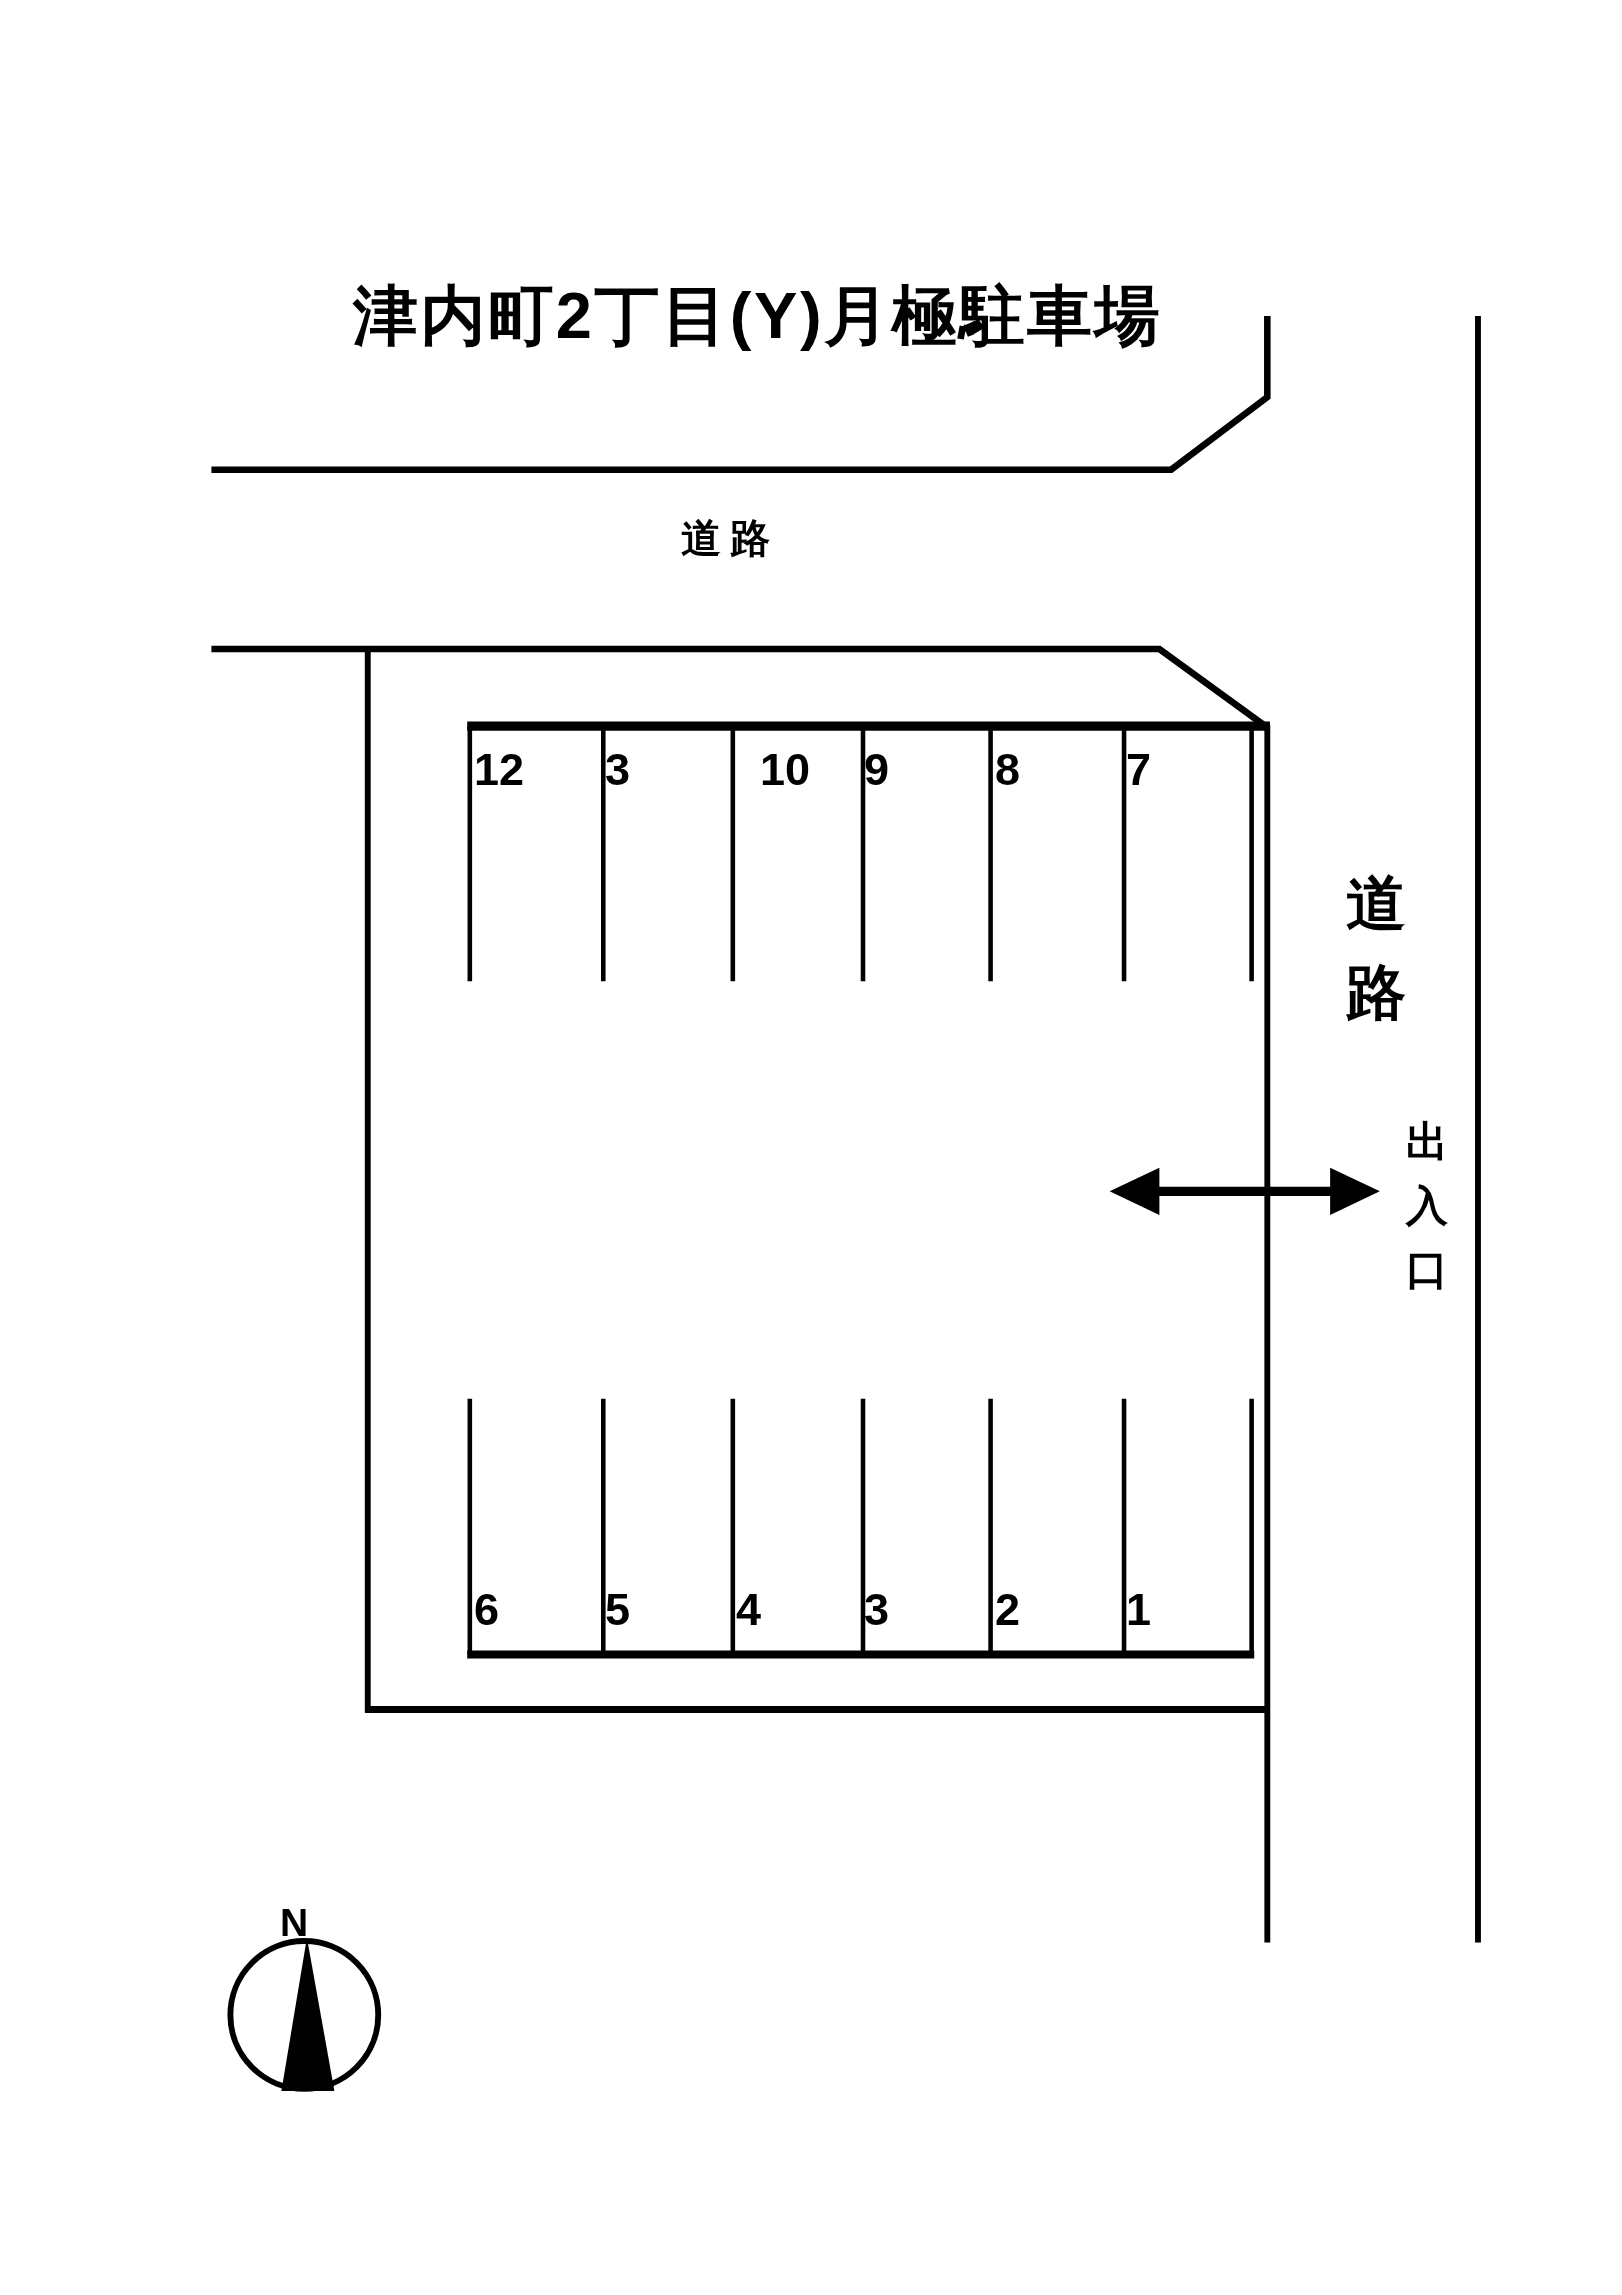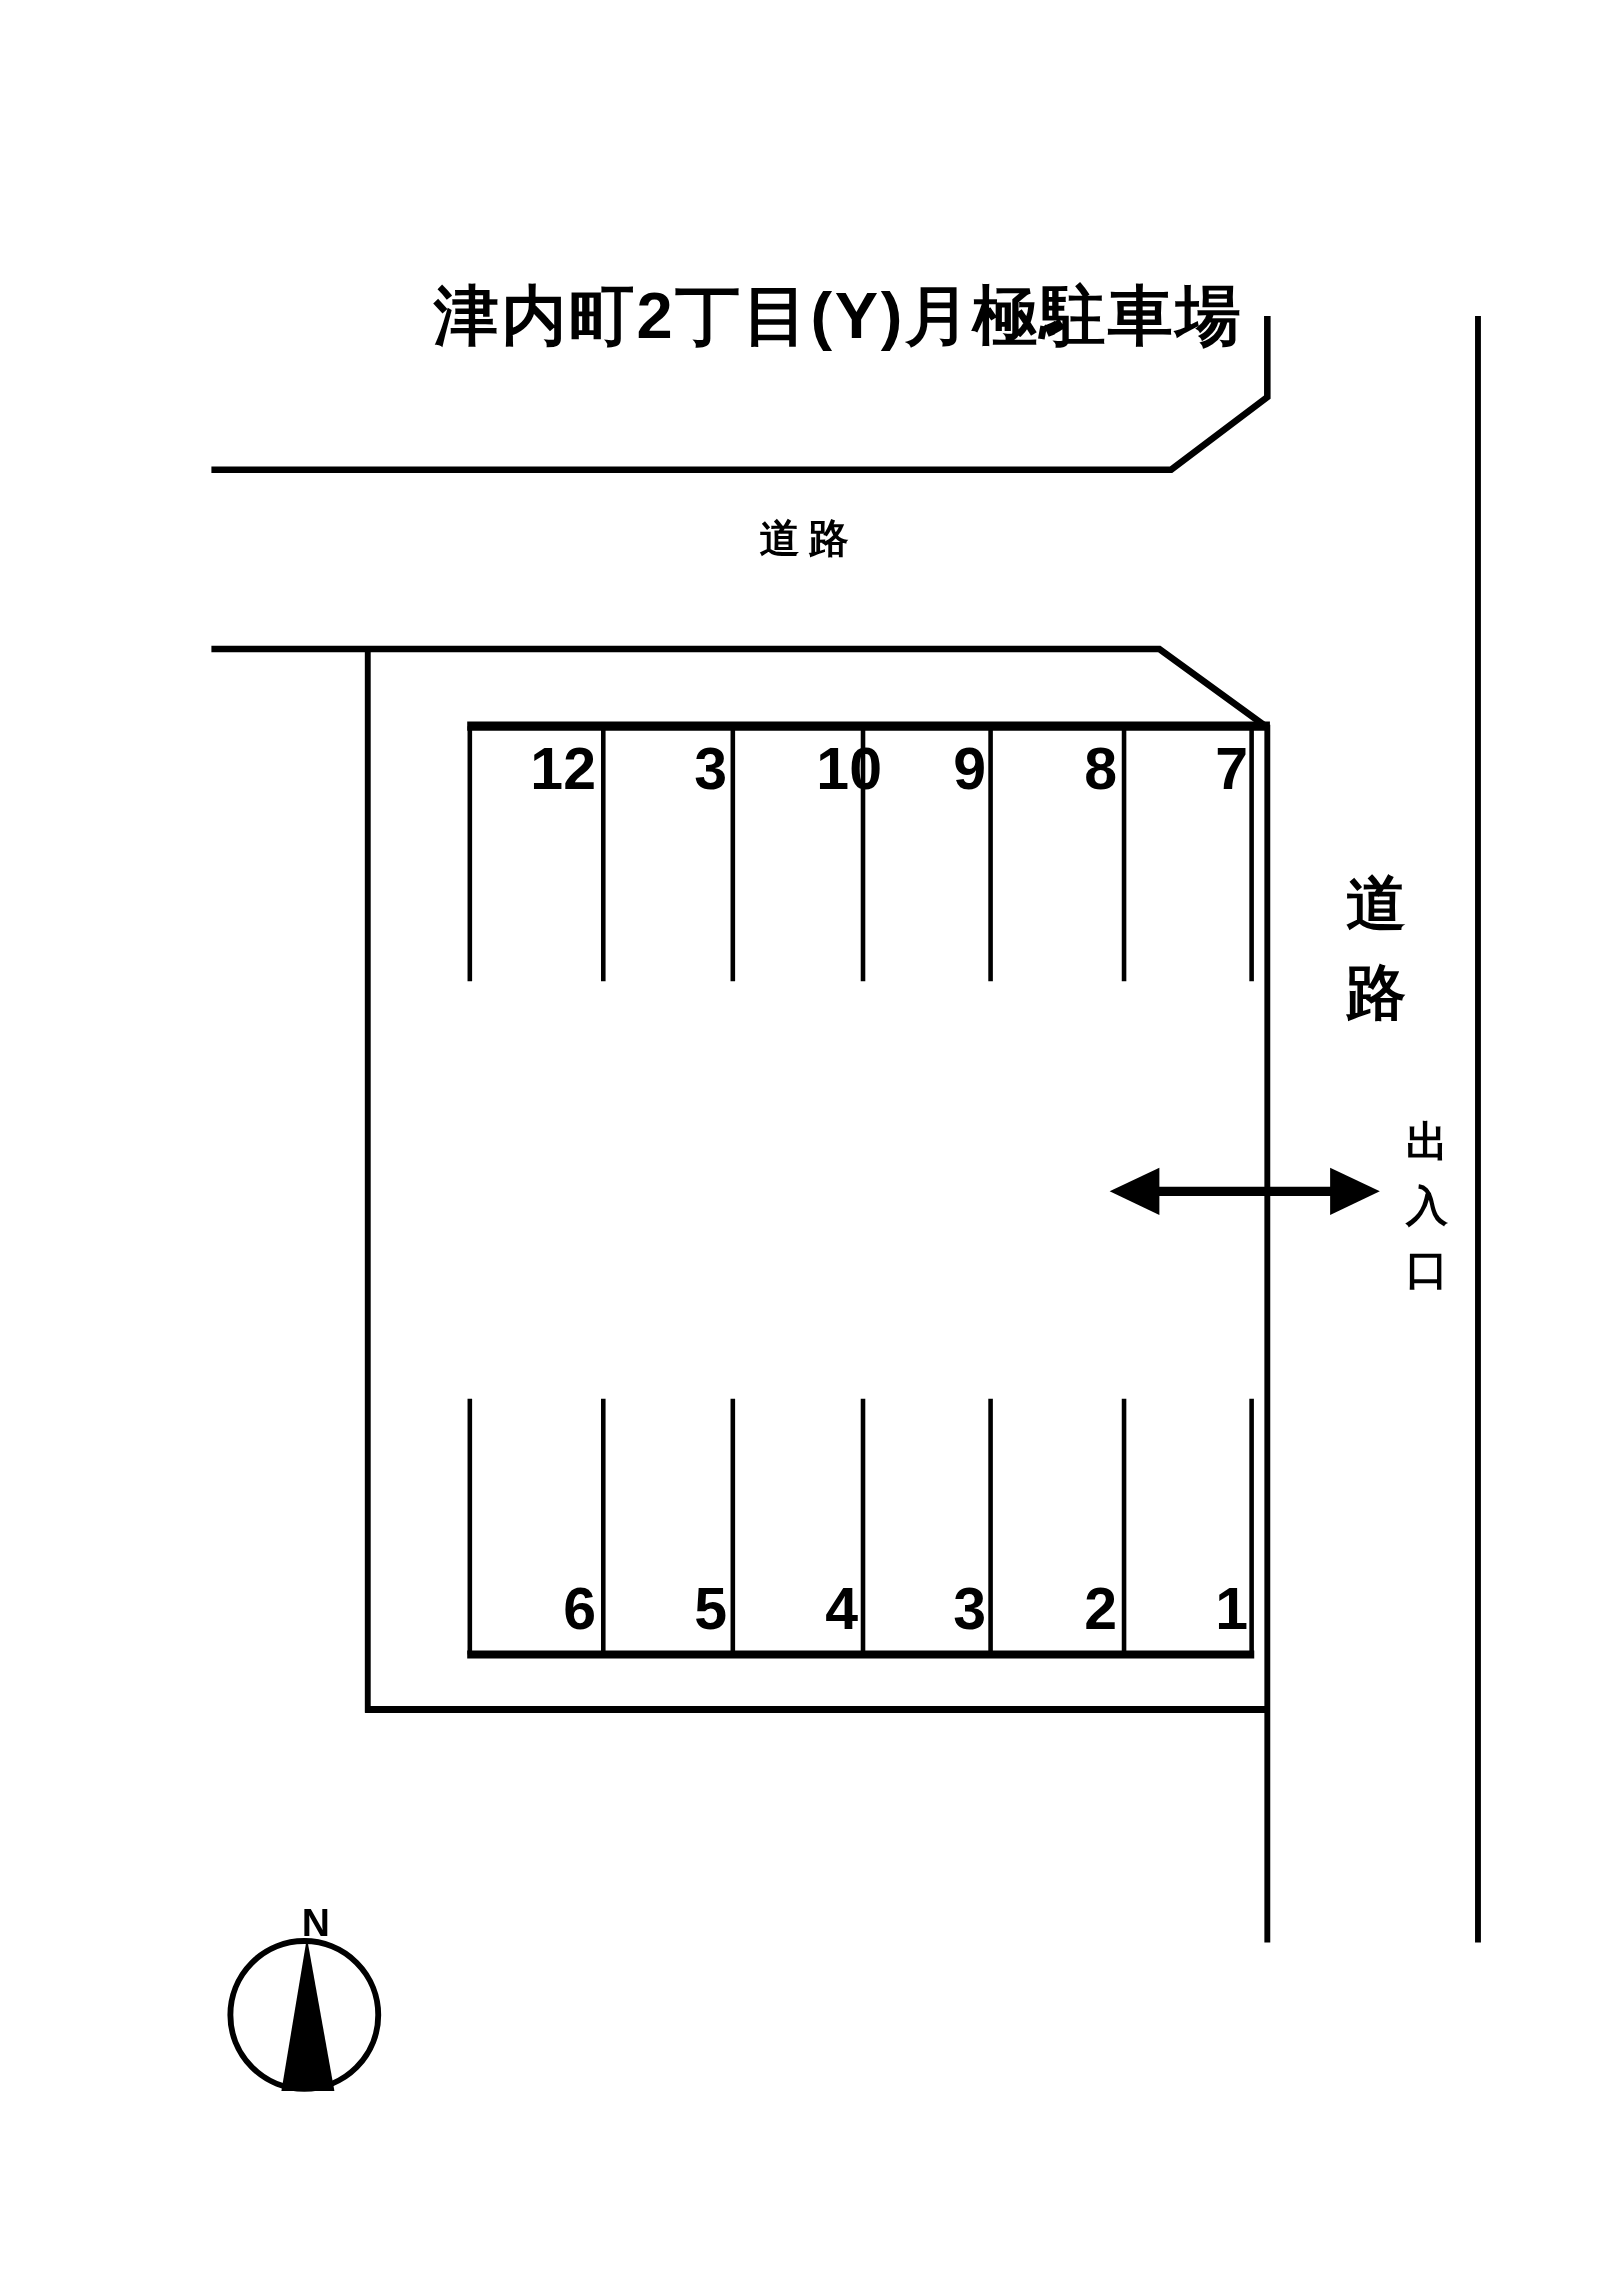--- a/index.html
+++ b/index.html
@@ -19,21 +19,21 @@
     position: absolute;
     left: 0;
     top: 0;
     width: 1622px;
     height: 2295px;
   }
   .label {
     position: absolute;
     font-weight: bold;
     line-height: 1;
-    text-align: right;
+    text-align: left;
     white-space: nowrap;
   }
   .title {
     left: 353px;
     top: 283px;
     width: 890px;
     font-size: 65px;
     letter-spacing: 2.6px;
   }
   .road-top-label {
@@ -66,24 +66,24 @@
     width: 60px;
     font-size: 42px;
   }
   .entrance-label span {
     line-height: 64px;
     height: 64px;
   }
   .stall-num {
     position: absolute;
     width: 122px;
-    font-size: 59px;
+    font-size: 45px;
     font-weight: bold;
     line-height: 65px;
-    text-align: right;
+    text-align: left;
   }
   .stall-num.top { top: 737px; }
   .stall-num.bottom { top: 1577px; }
   .north-label {
     left: 280px;
     top: 1903px;
     width: 50px;
     font-size: 39px;
   }
 </style>

